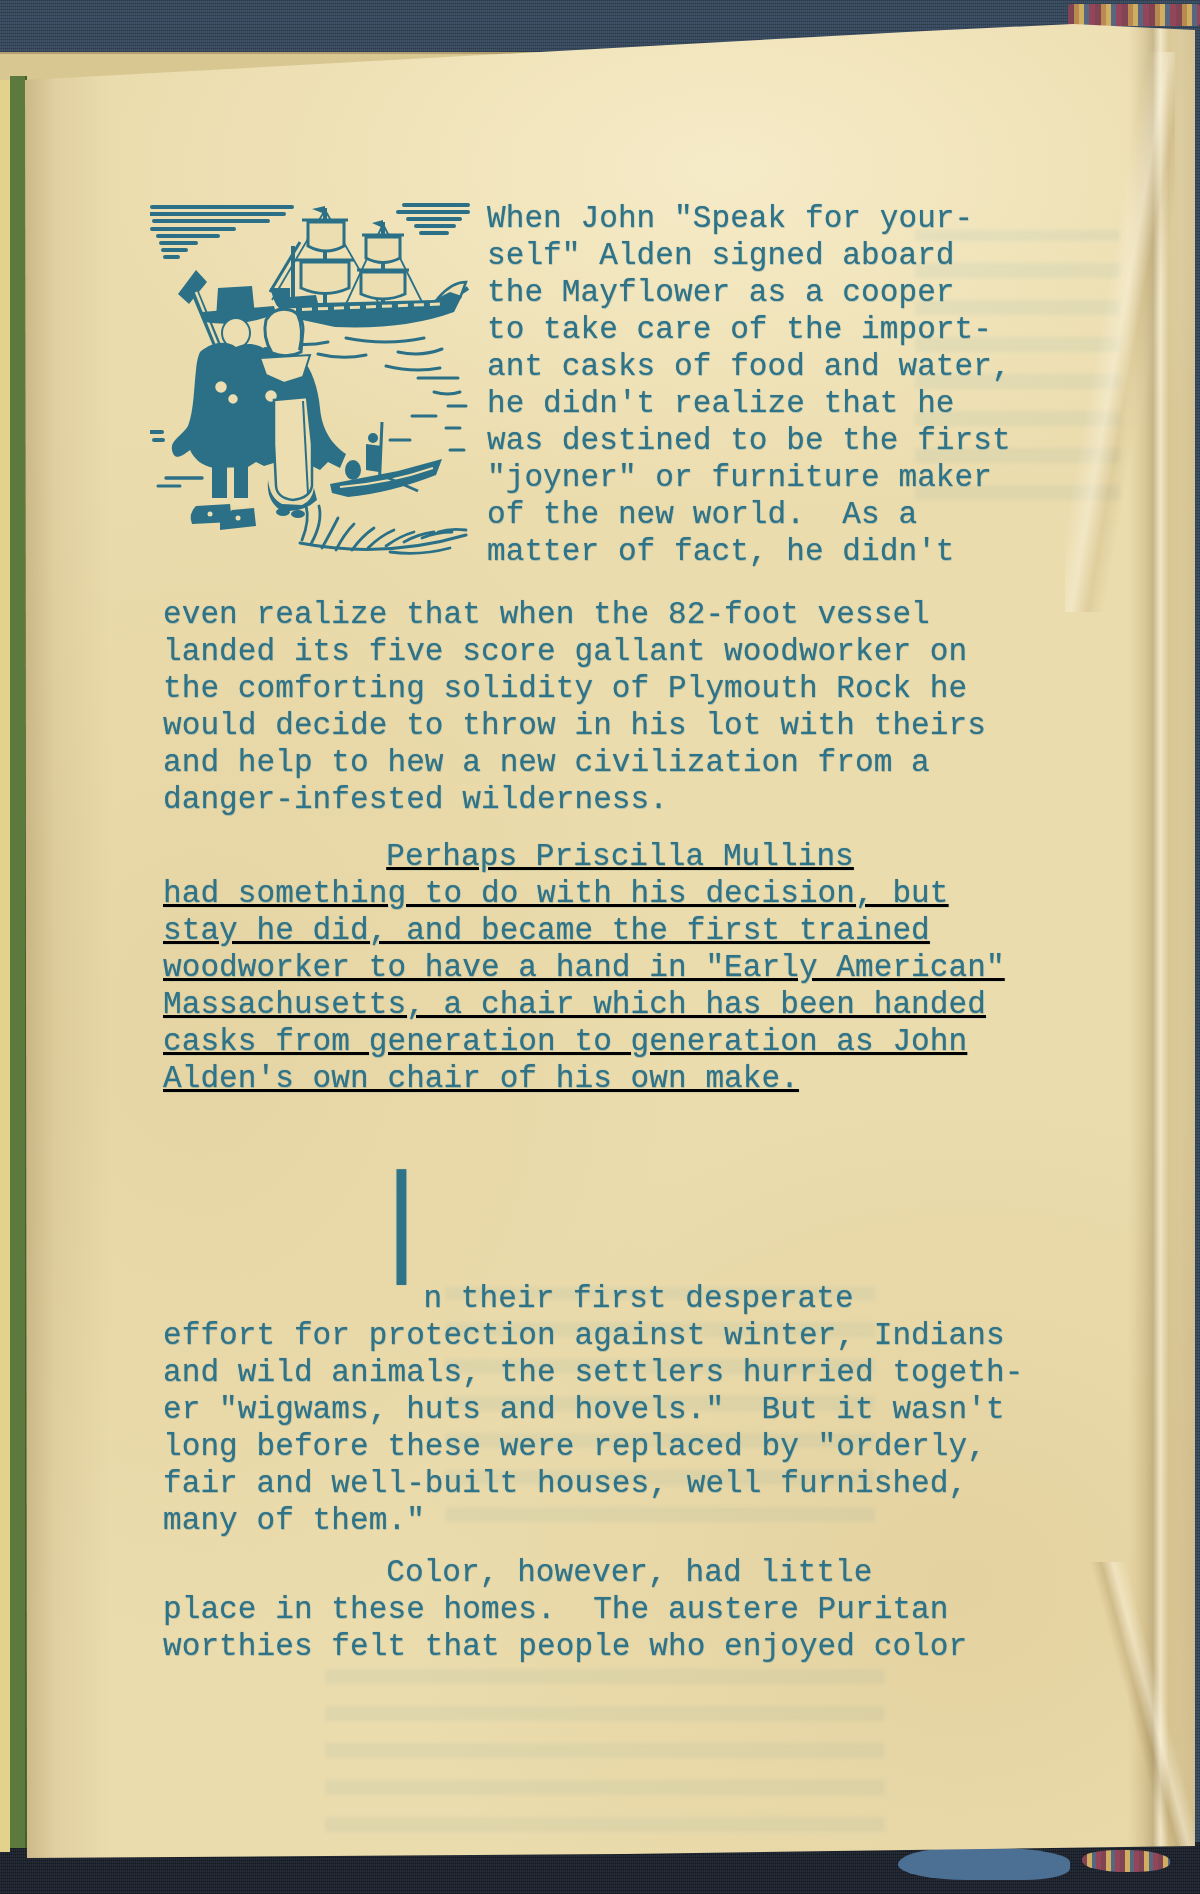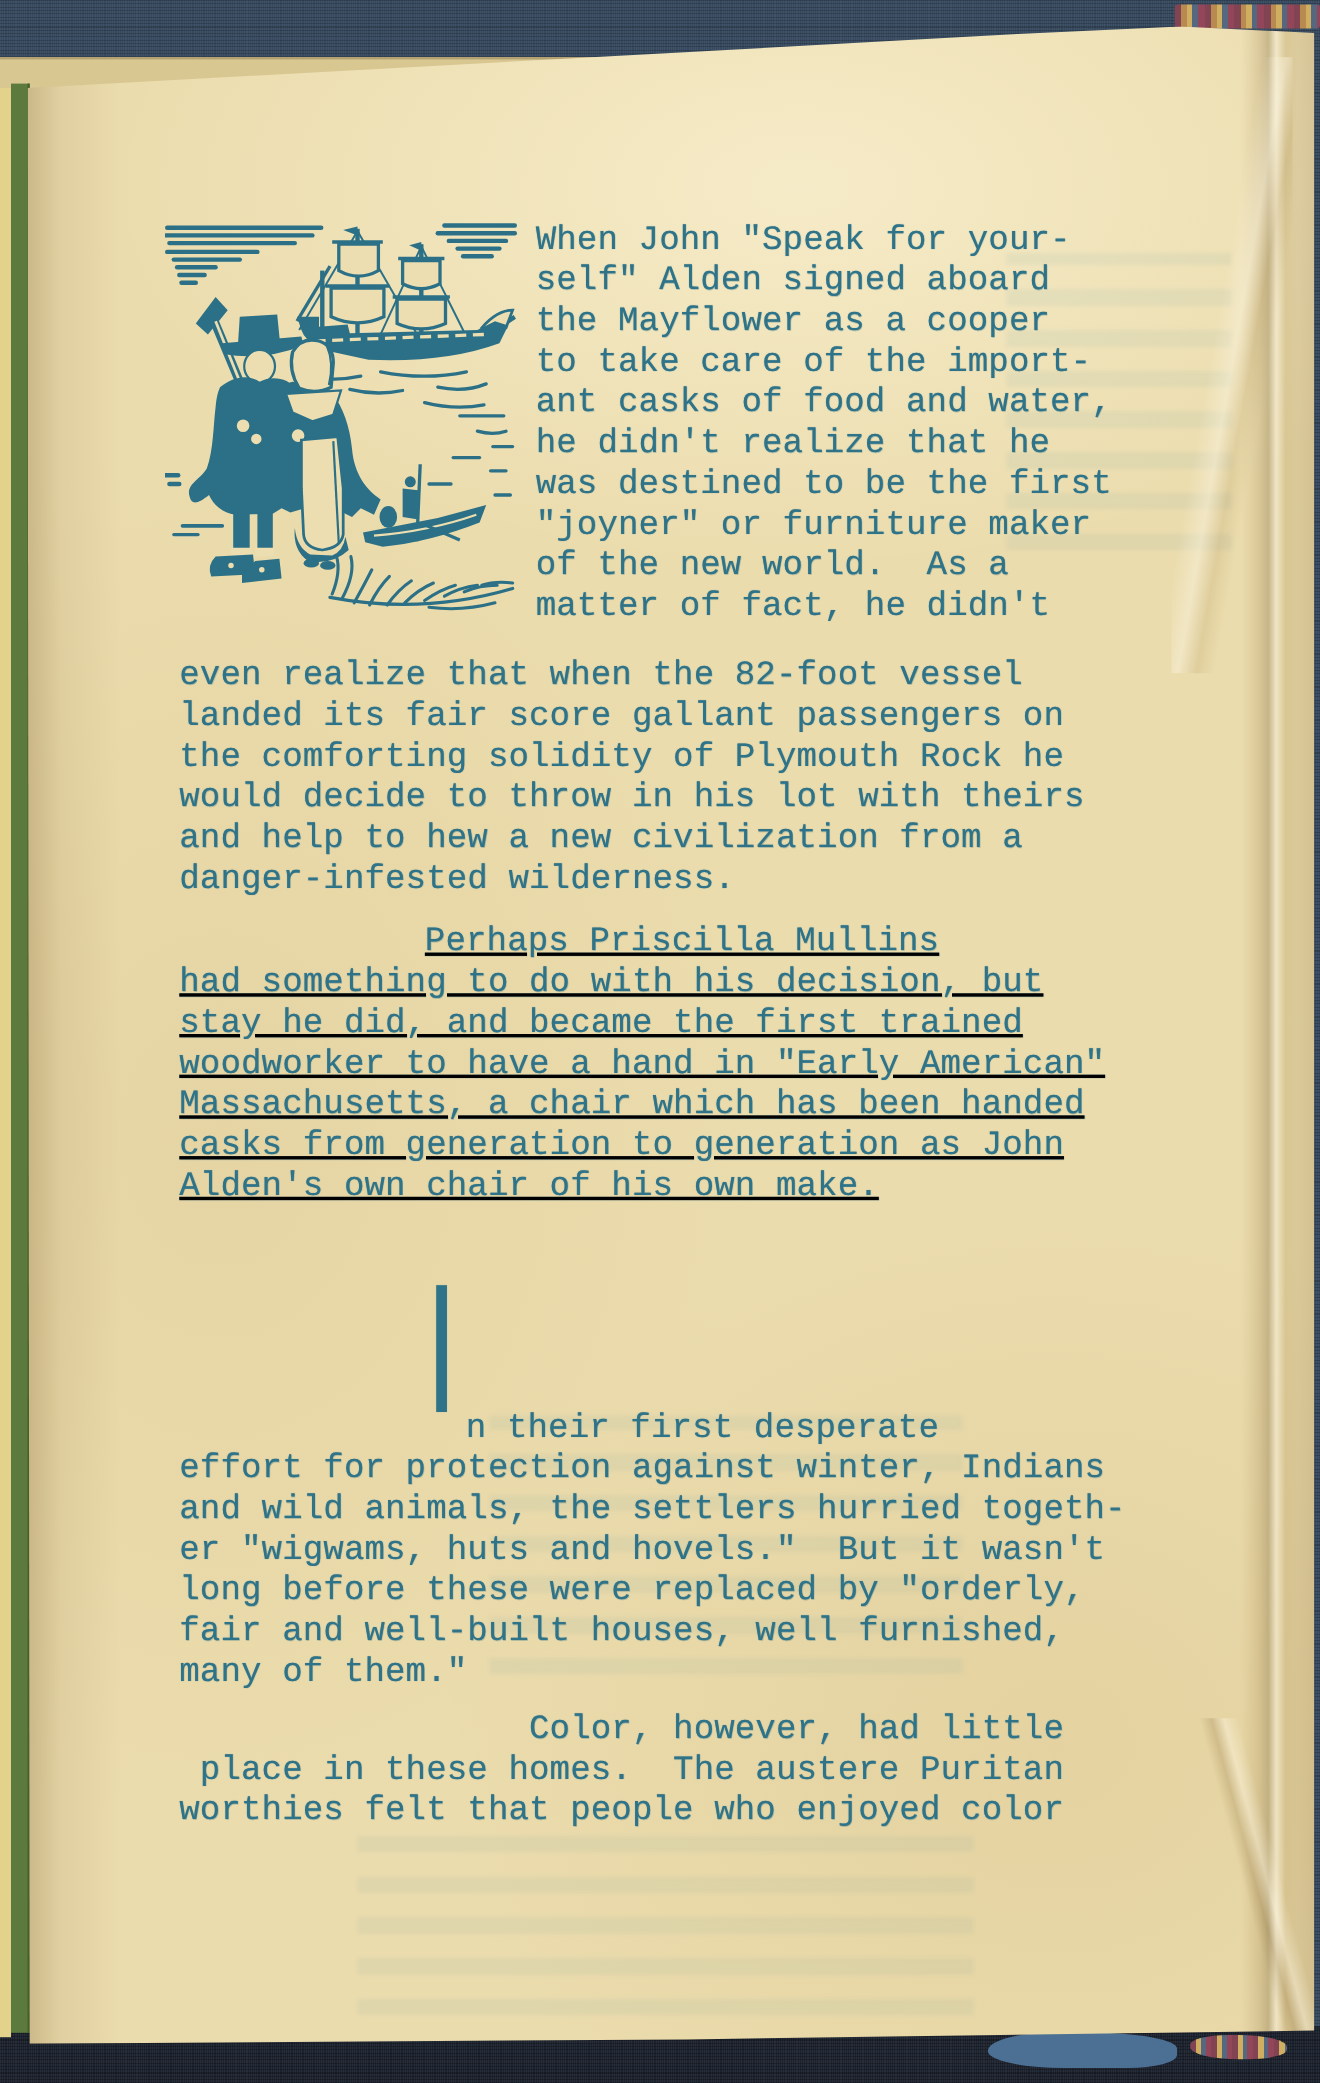--- a/index.html
+++ b/index.html
@@ -81,21 +81,21 @@
     letter-spacing:0.1px;
     color:#2f7389;
     text-shadow:0 0 1px rgba(47,115,137,0.55), 0.5px 0.5px 0 rgba(47,115,137,0.25);
   }
   .ind12{padding-left:12ch;}
   .ind14{padding-left:14ch;margin-top:19px;}
   .blockA{left:462px;top:178px;}
   .blockB{left:138px;top:554px;margin-top:20px;}
   .blockP2{left:138px;top:816px;text-decoration:underline;}
   .blockP3{left:138px;top:1239px;}
-  .blockP4{left:138px;top:1532px;text-align:right;}
+  .blockP4{left:138px;top:1532px;}
   .dropcap{
     left:362px;top:1129px;
     font-family:"DejaVu Sans",sans-serif;
     font-size:158px;line-height:158px;
     color:#2f7389;
     transform:scaleX(0.62);transform-origin:left top;
     text-shadow:0 0 1px rgba(47,115,137,0.6);
   }
   .illus{left:125px;top:178px;width:320px;height:360px;}
 </style>
@@ -248,21 +248,21 @@
     <div class="tline">ant casks of food and water,</div>
     <div class="tline">he didn't realize that he</div>
     <div class="tline">was destined to be the first</div>
     <div class="tline">"joyner" or furniture maker</div>
     <div class="tline">of the new world.  As a</div>
     <div class="tline">matter of fact, he didn't</div>
   </div>
 
   <div class="block blockB">
     <div class="tline">even realize that when the 82-foot vessel</div>
-    <div class="tline">landed its fair score gallant passengers on</div>
+    <div class="tline">landed its five score gallant woodworker on</div>
     <div class="tline">the comforting solidity of Plymouth Rock he</div>
     <div class="tline">would decide to throw in his lot with theirs</div>
     <div class="tline">and help to hew a new civilization from a</div>
     <div class="tline">danger-infested wilderness.</div>
   </div>
 
   <div class="block blockP2">
     <div class="tline ind12">Perhaps Priscilla Mullins</div>
     <div class="tline">had something to do with his decision, but</div>
     <div class="tline">stay he did, and became the first trained</div>

